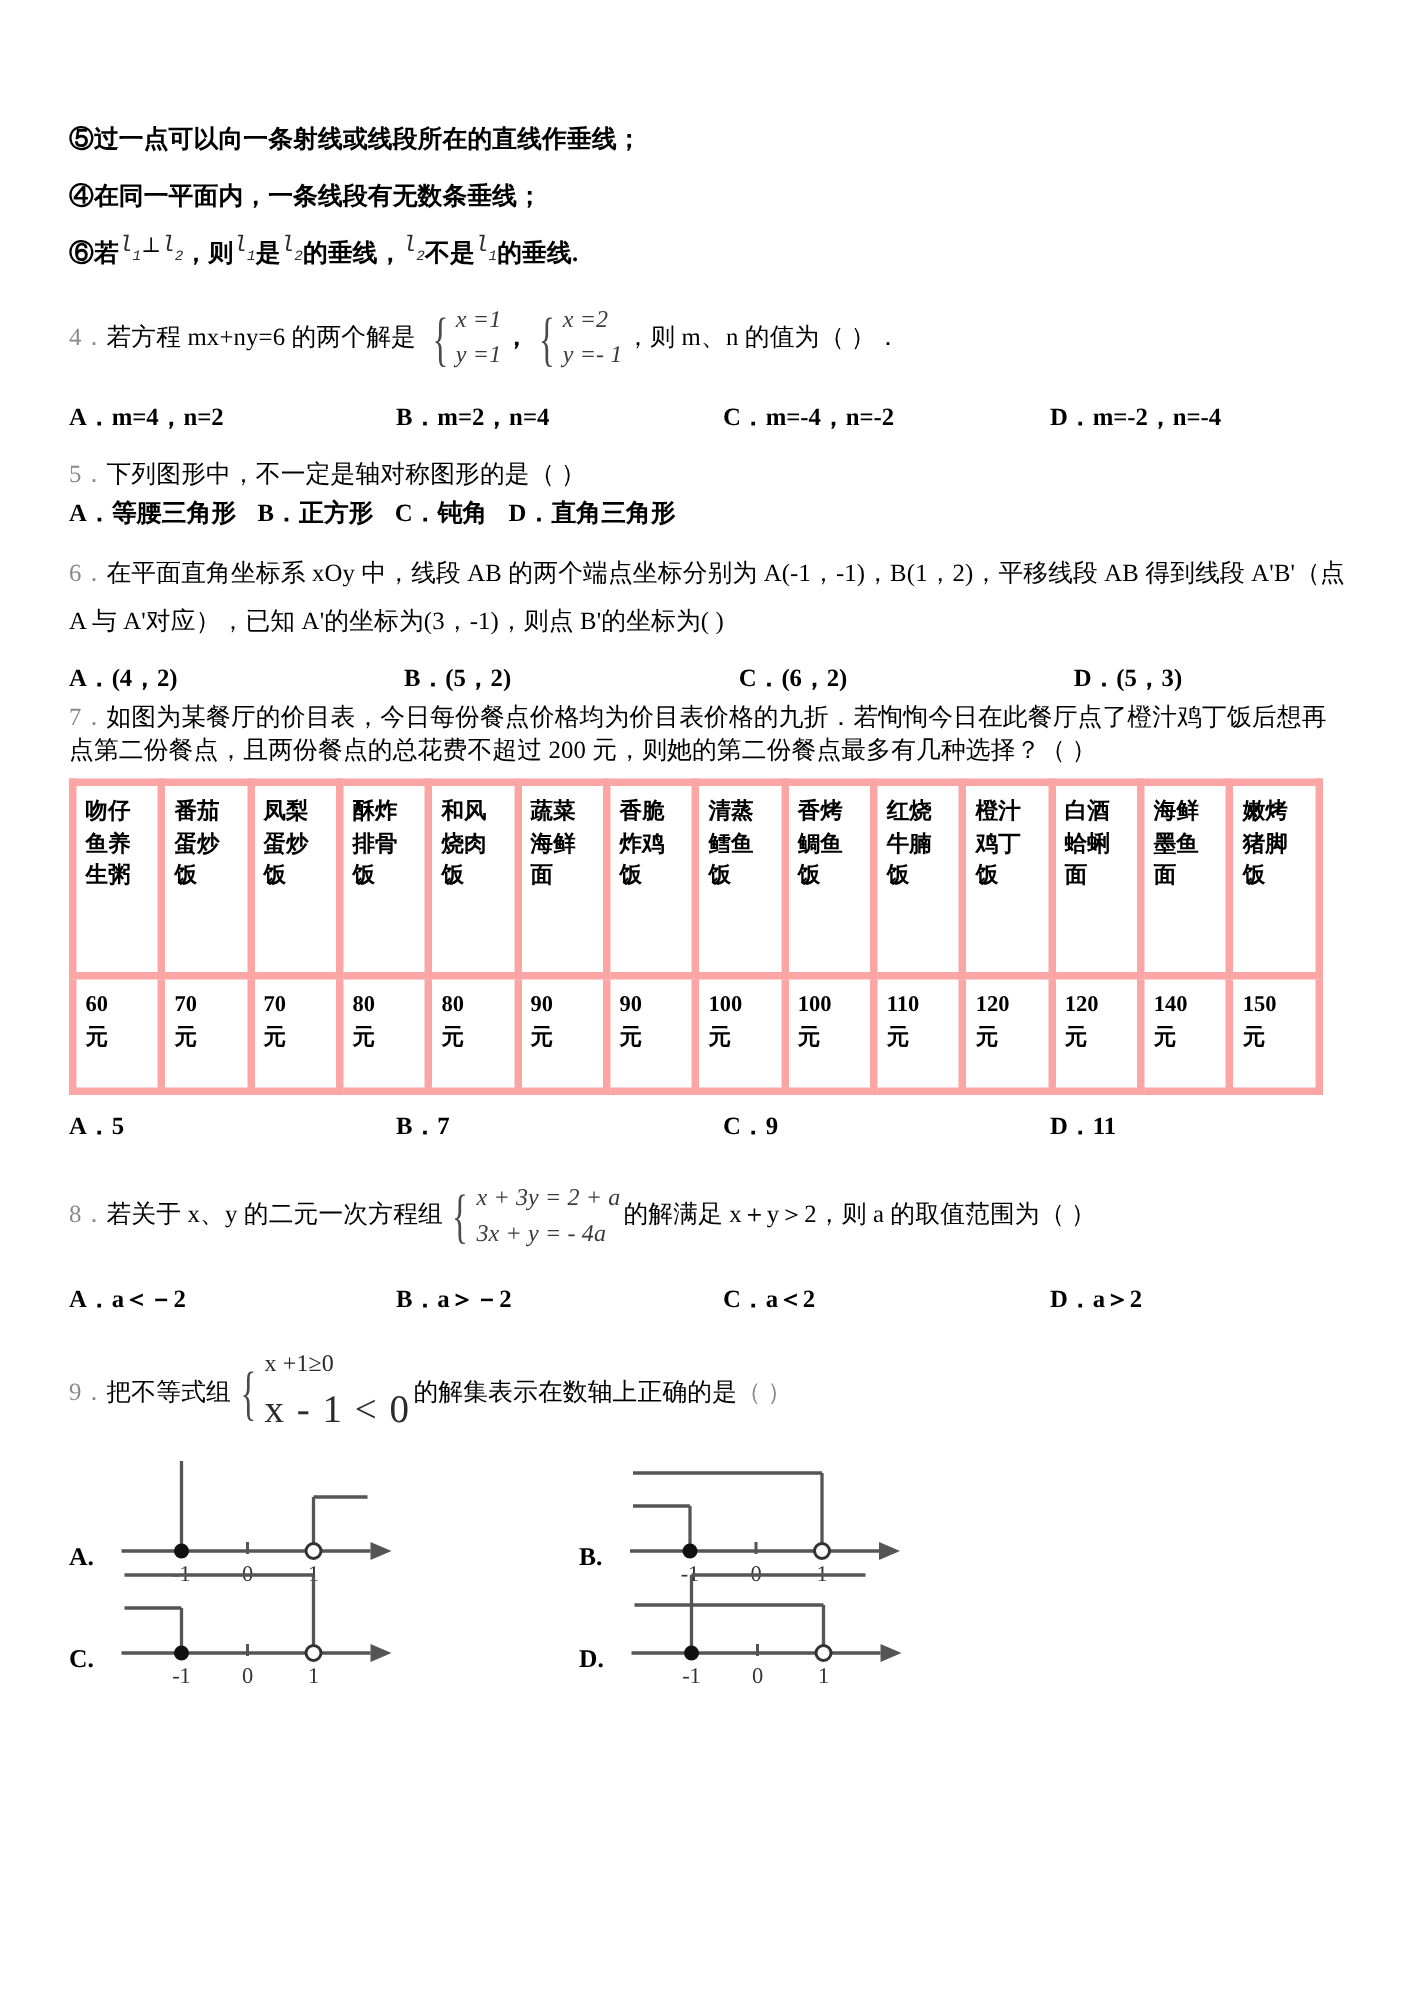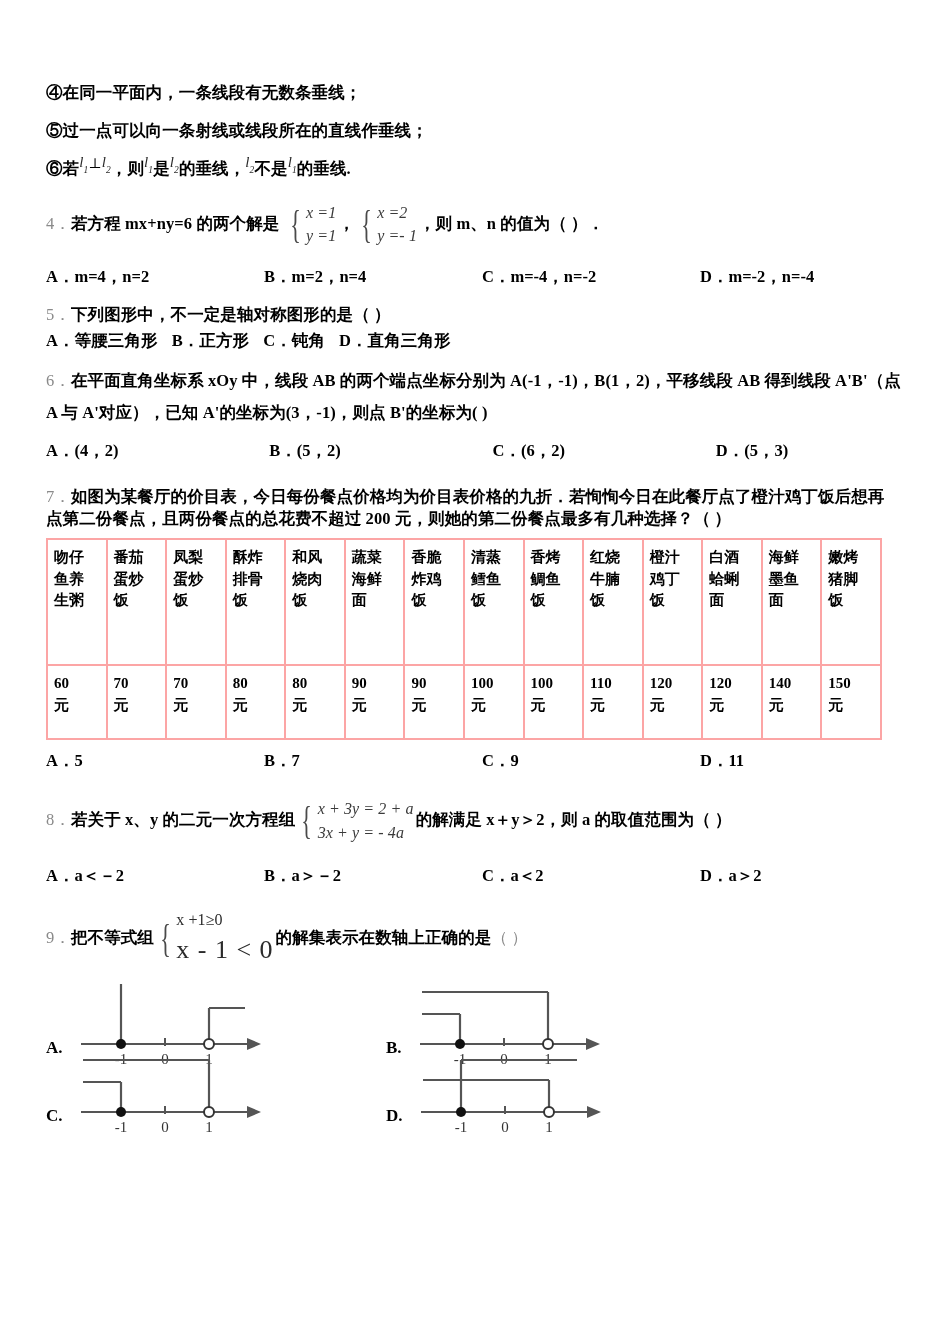--- a/index.html
+++ b/index.html
@@ -32,21 +32,21 @@
     margin: 0 0 16px 0;
     font-size: 16.5px;
     font-weight: bold;
     letter-spacing: .1px;
   }
   .qnum {
     color: #8a8a8a;
     font-weight: normal;
     font-family: "Liberation Serif", "DejaVu Serif", serif;
   }
-  .qbody { font-weight: bold; text-align: center; }
+  .qbody { font-weight: normal; text-align: center; }
 
   
   .opts {
     display: flex;
     width: 100%;
     margin: 10px 0 14px 0;
     font-size: 16.5px;
     font-weight: bold;
   }
   .opts .opt {
@@ -90,21 +90,21 @@
 
   .sys9 .rows {
     font-style: normal;
     color: #2b2b2b;
   }
   .sys9 .rows .small { font-size: 16px; }
   .sys9 .rows .big { font-size: 26px; letter-spacing: 1px; }
 
   
   .mv {
-    font-family: Liberation Serif, serif;
+    font-family: Liberation Mono, monospace;
     font-style: italic;
     font-weight: normal;
     font-size: 15px;
     position: relative;
     top: -7px;
     color: #2b2b2b;
   }
   .mv sub {
     font-size: 9.5px;
     font-style: italic;
@@ -115,21 +115,21 @@
   .perp { font-size: 14px; position: relative; top: -6px; font-weight: normal; }
 
   
   table.price {
     border-collapse: collapse;
     table-layout: fixed;
     width: 836px;
     margin: 6px 0 10px 0;
   }
   table.price td {
-    border: 2px solid #fca5a5;
+    border: 5px solid #fca5a5;
     vertical-align: top;
     padding: 7px 5px 9px 6px;
     font-size: 15px;
     font-weight: bold;
     line-height: 1.42;
     font-family: "Liberation Serif", "DejaVu Serif", serif;
   }
   table.price td.name { height: 108px; }
   table.price td.price { height: 56px; }
   .cellname { display: block; }
@@ -159,25 +159,25 @@
   .nl { position: relative; }
   svg { display: block; }
 </style>
 </head>
 <body>
 
 <div class="page">
   <div class="content">
 
     <div class="stmt">
+      <span>⑤</span><span>过一点可以向一条射线或线段所在的直线作垂线；</span>
+    </div>
+
+    <div class="stmt">
       <span>④</span><span>在同一平面内，一条线段有无数条垂线；</span>
-    </div>
-
-    <div class="stmt">
-      <span>⑤</span><span>过一点可以向一条射线或线段所在的直线作垂线；</span>
     </div>
 
     <div class="stmt" style="margin-bottom:22px;">
       <span>⑥</span><span>若</span><span class="mv"><span>l</span><sub>1</sub></span><span class="perp">⊥</span><span class="mv"><span>l</span><sub>2</sub></span><span>，则</span><span class="mv"><span>l</span><sub>1</sub></span><span>是</span><span class="mv"><span>l</span><sub>2</sub></span><span>的垂线，</span><span class="mv"><span>l</span><sub>2</sub></span><span>不是</span><span class="mv"><span>l</span><sub>1</sub></span><span>的垂线.</span>
     </div>
 
 
     <div class="stmt" style="margin-bottom:18px;">
       <span class="qnum">4．</span><span class="qbody">若方程 mx+ny=6 的两个解是</span>
       <span class="sys">
@@ -209,21 +209,21 @@
       <span><span class="opt-letter">A．</span><span>等腰三角形</span></span><span style="display:inline-block;width:14px"></span><span><span class="opt-letter">B．</span><span>正方形</span></span><span style="display:inline-block;width:14px"></span><span><span class="opt-letter">C．</span><span>钝角</span></span><span style="display:inline-block;width:14px"></span><span><span class="opt-letter">D．</span><span>直角三角形</span></span>
     </div>
 
     <div class="stmt" style="margin-bottom:10px;">
       <span class="qnum">6．</span><span class="qbody">在平面直角坐标系 xOy 中，线段 AB 的两个端点坐标分别为 A(-1，-1)，B(1，2)，平移线段 AB 得到线段 A'B'（点</span>
     </div>
     <div class="stmt" style="margin-bottom:16px;">
       <span class="qbody">A 与 A'对应），已知 A'的坐标为(3，-1)，则点 B'的坐标为( )</span>
     </div>
 
-    <div class="opts" style="margin-bottom:24px;gap:21px;">
+    <div class="opts" style="margin-bottom:4px;gap:21px;">
       <div class="opt"><span class="opt-letter">A．</span><span>(4，2)</span></div>
       <div class="opt"><span class="opt-letter">B．</span><span>(5，2)</span></div>
       <div class="opt"><span class="opt-letter">C．</span><span>(6，2)</span></div>
       <div class="opt"><span class="opt-letter">D．</span><span>(5，3)</span></div>
     </div>
 
     <div class="stmt" style="margin-bottom:0;">
       <span class="qnum">7．</span><span class="qbody">如图为某餐厅的价目表，今日每份餐点价格均为价目表价格的九折．若恂恂今日在此餐厅点了橙汁鸡丁饭后想再</span>
     </div>
     <div class="stmt" style="margin-bottom:8px;">

